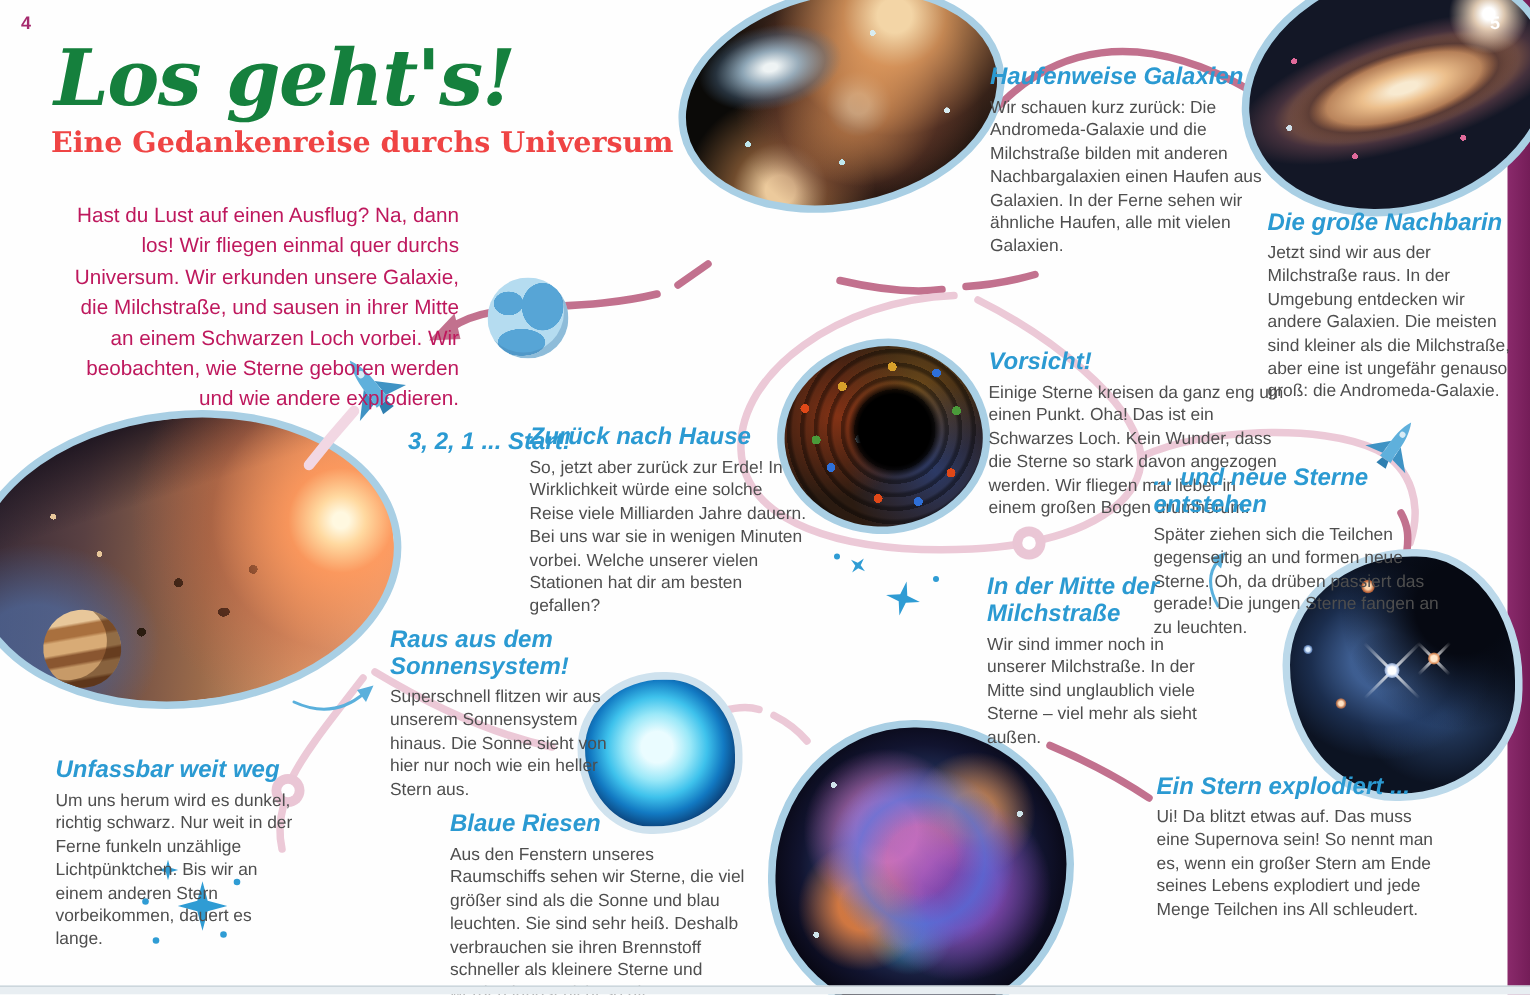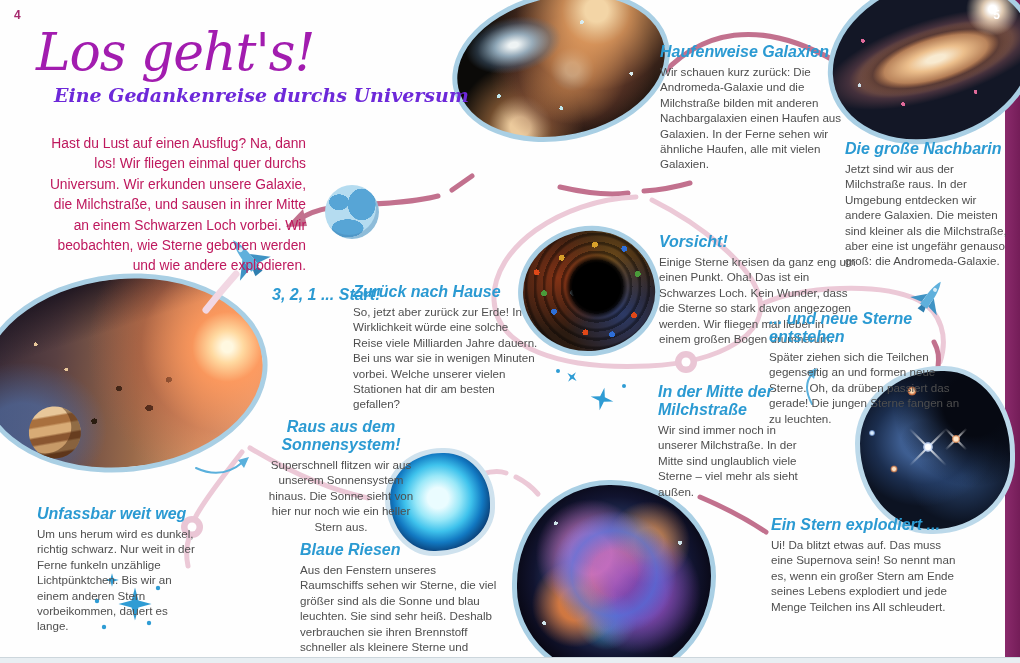--- a/index.html
+++ b/index.html
@@ -15,39 +15,39 @@
   .photo   { position:absolute; z-index:2; border:5px solid #a9cfe4; overflow:hidden; }
   .txt     { position:absolute; z-index:4; }
   .bottomstrip { position:absolute; left:0; bottom:0; width:1020px; height:6px;
                  background:#e8eef2; border-top:1px solid #ccd6dc; z-index:5; }
   .pagenum { position:absolute; z-index:6; font-weight:bold; font-size:12px; }
   .pn-left  { left:14px; top:8px;  color:#a62a6e; }
   .pn-right { right:20px; top:8px; color:#ffffff; }
 
   
   .title    { left:36px; top:22px; font-family:"DejaVu Serif",serif;
-              font-style:italic; font-weight:normal; font-size:52px;
-              letter-spacing:-1px; color:#a21caf; }
-  .subtitle { left:54px; top:84px; font-family:"DejaVu Serif",serif;
-              font-style:italic; font-weight:bold; font-size:19px; color:#6d28d9; }
+              font-style:italic; font-weight:bold; font-size:52px;
+              letter-spacing:-1px; color:#15803d; }
+  .subtitle { left:34px; top:84px; font-family:"DejaVu Serif",serif;
+              font-weight:bold; font-size:19px; color:#ef4444; }
   .intro    { left:38px; top:134px; width:268px; color:#be185d;
               font-weight:normal; font-size:13.8px; line-height:20.4px;text-align:right; }
 
   
   .st h3 { font-family:Liberation Sans, sans-serif; font-style:italic; font-weight:bold;
            font-size:16px; color:#2b9ad2; margin-bottom:3px; }
   .st p  { font-size:11.6px; line-height:15.4px; color:#4e4e4e; }
   .st-start      { left:224px; top:286px;margin-left:48px; }
   .st-zurueck    { left:353px; top:248px; width:188px;margin-top:35px; }
   .st-haufen     { left:660px; top:43px;  width:182px; }
   .st-nachbarin  { left:845px; top:140px; width:162px; }
   .st-vorsicht   { left:659px; top:200px; width:198px;margin-top:33px; }
   .st-neue       { left:769px; top:310px; width:192px; }
   .st-mitte      { left:658px; top:383px; width:144px; }
-  .st-raus       { left:260px; top:418px; width:162px;text-align:center; }
+  .st-raus       { left:260px; top:418px; width:162px; }
   .st-weitweg    { left:37px;  top:505px; width:162px; }
   .st-blaue      { left:300px; top:541px; width:202px; }
   .st-explodiert { left:771px; top:516px; width:186px; }
 
   
   .ph-cluster { left:451px; top:-8px; width:220px; height:148px;
     transform:rotate(-12deg); border-radius:50%;
     background:
       radial-gradient(2px 2px at 18% 62%, #bfe8ee 99%, transparent),
       radial-gradient(2px 2px at 46% 80%, #bfe8ee 99%, transparent),

